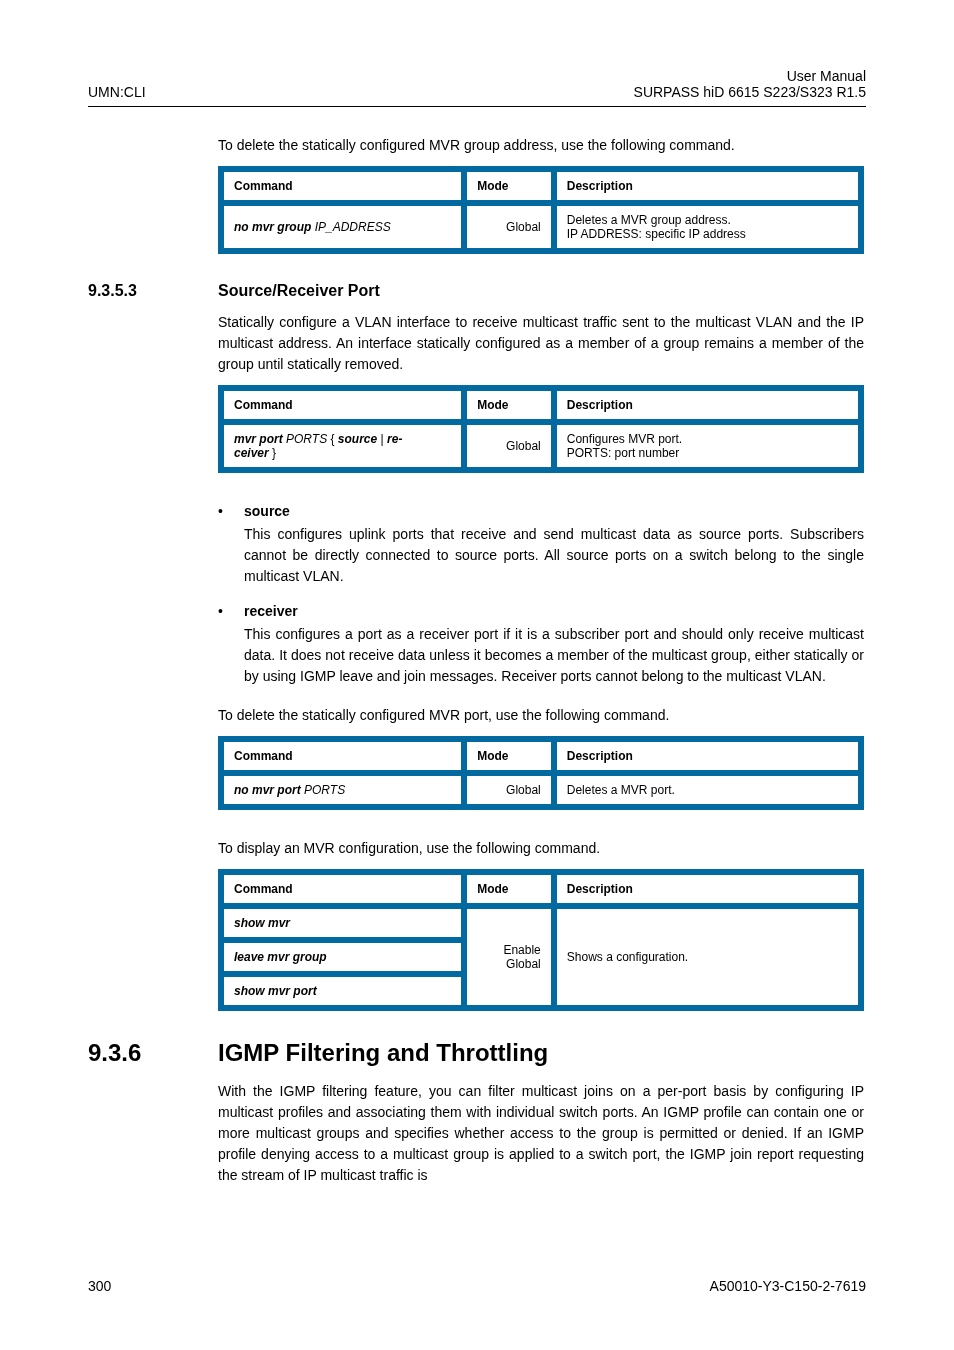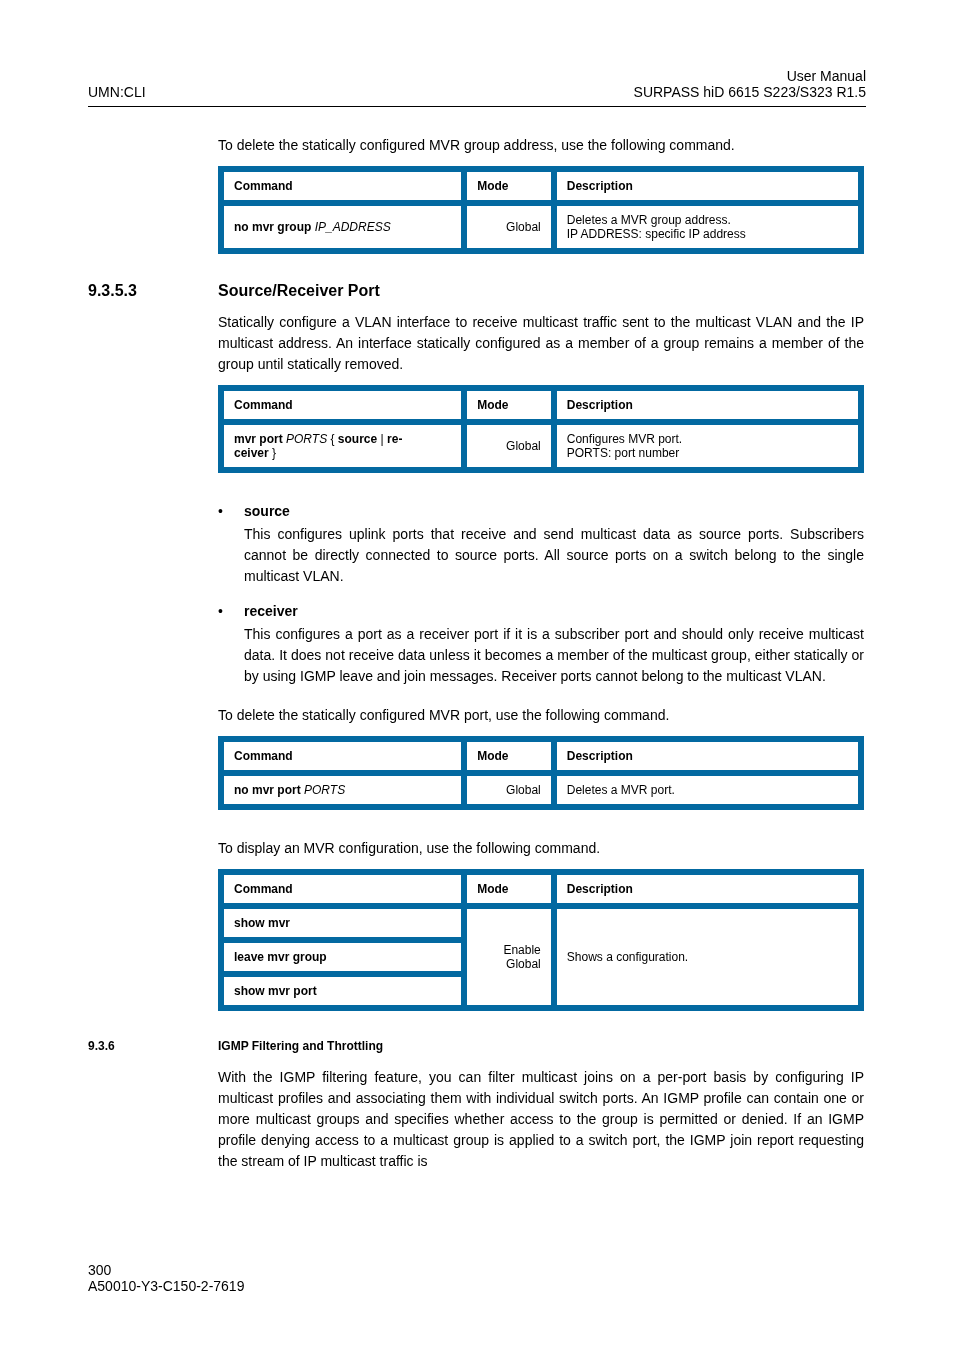--- a/index.html
+++ b/index.html
@@ -20,36 +20,36 @@
   .para { font-size: 14px; line-height: 1.5; text-align: justify; margin-bottom: 10px; }
 
   table.cmd { width: 100%; border-collapse: collapse; margin-top: 6px; margin-bottom: 28px; table-layout: fixed; }
   table.cmd th, table.cmd td { border: 6px solid #0369a1; padding: 7px 10px; font-size: 12px; vertical-align: middle; text-align: left; }
   table.cmd th { font-weight: bold; }
   table.cmd .col-cmd { width: 38%; }
   table.cmd .col-mode { width: 14%; text-align: center; }
   table.cmd .col-desc { width: 48%; }
   table.cmd td.mode { text-align: right; }
   table.cmd td.cmd { font-family: Arial, sans-serif; }
-  .bold { font-weight: bold; }
+  .bold { font-weight: bold; font-style: italic; }
   .ital { font-style: italic; }
 
   .h3 { font-size: 16px; font-weight: bold; margin-top: 12px; margin-bottom: 12px; margin-left: -130px; }
   .h3 .num { display: inline-block; width: 130px; }
 
-  .h2 { font-size: 12px; font-weight: bold; margin-top: 18px; margin-bottom: 14px; margin-left: -130px; }
+  .h2 { font-size: 24px; font-weight: bold; margin-top: 18px; margin-bottom: 14px; margin-left: -130px; }
   .h2 .num { display: inline-block; width: 130px; }
 
   .bullets { margin-top: 4px; margin-bottom: 18px; }
   .bullet { display: flex; margin-bottom: 14px; }
   .bullet .mark { width: 26px; flex: 0 0 26px; font-size: 14px; line-height: 1.5; }
   .bullet .body { flex: 1; font-size: 14px; line-height: 1.5; text-align: justify; }
   .bullet .body .lead { font-weight: bold; display: block; margin-bottom: 2px; }
 
-  .footer { position: absolute; left: 88px; right: 88px; bottom: 56px; display: flex; justify-content: space-between; font-size: 14px; flex-direction: column; }
+  .footer { position: absolute; left: 88px; right: 88px; bottom: 56px; display: flex; justify-content: space-between; font-size: 14px; }
 </style>
 </head>
 <body>
 
 <div class="page">
   <div class="header-row">
     <div class="header-left">UMN:CLI</div>
     <div class="header-right">
       <span class="l1">User Manual</span>
       <span class="l2">SURPASS hiD 6615 S223/S323 R1.5</span>

